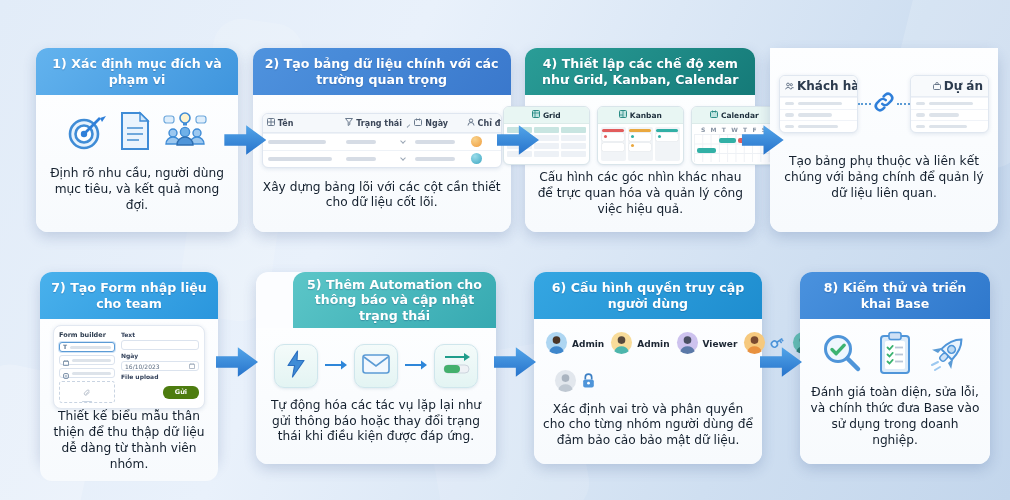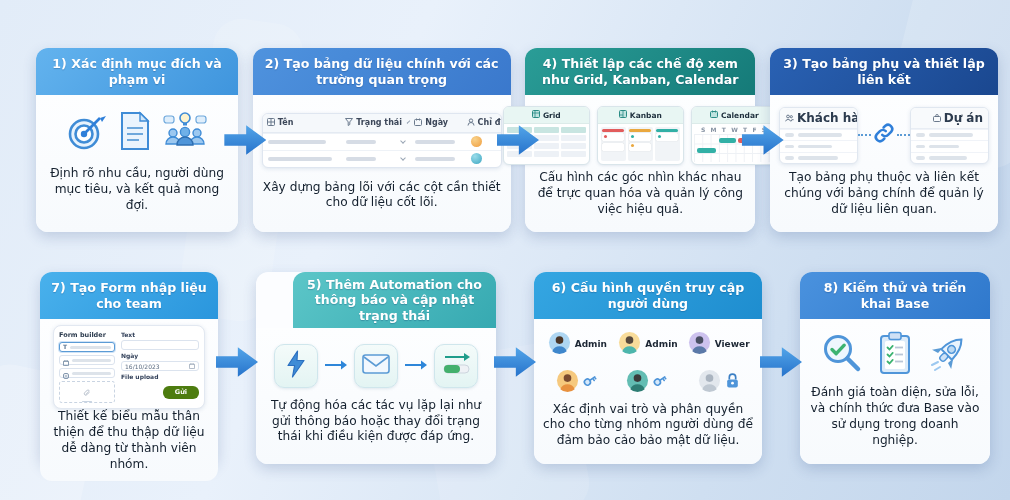--- a/index.html
+++ b/index.html
@@ -47,21 +47,21 @@
   .row1 .flow-arrow { top:76px; }
   .row2 .flow-arrow { top:74px; }
 
   
   .icons-row { display:flex; align-items:center; gap:10px; }
 
   
   .tbl { width:100%; border:1px solid #dfe6f0; border-radius:6px; background:#fff;
          box-shadow:0 1px 4px rgba(60,90,140,.14); overflow:hidden; }
   .tbl-head { display:flex; background:#f5f8fb; border-bottom:1px solid #e4eaf2; }
-  .th { display:flex; align-items:center; gap:3px; padding:4px 4px; font-weight:700;
+  .th { display:flex; align-items:flex-end; gap:3px; padding:4px 4px; font-weight:700;
         color:#3c4759; font-size:8px; white-space:nowrap; }
   .c1 { width:33%; } .c2 { width:29%; } .c3 { width:22%; } .c4 { width:16%; justify-content:flex-start; }
   .tbl-row { display:flex; border-top:1px solid #eef2f7; align-items:center; height:17px; }
   .bar { height:4px; border-radius:2px; background:#d6dce5; }
   .chev { width:4px; height:4px; border-right:1.3px solid #9aa6b5; border-bottom:1.3px solid #9aa6b5;
           transform:rotate(45deg); display:inline-block; margin-left:3px; margin-top:-2px;}
   .mini-av { width:11px; height:11px; border-radius:50%; margin-left:8px; }
   .av-orange { background:radial-gradient(circle at 35% 30%,#f9d28a,#ef9d3f); }
   .av-teal   { background:radial-gradient(circle at 35% 30%,#9adcea,#3da7c2); }
 
@@ -118,21 +118,21 @@
   .fbtn { align-self:flex-end; background:#4d7c0f; color:#fff; font-size:6.5px; font-weight:700;
           border-radius:6px; padding:2.5px 12px; margin-top:3px; }
 
   
   .auto { display:flex; align-items:center; gap:6px; }
   .tile { width:44px; height:44px; border-radius:10px; background:linear-gradient(180deg,#f4fbfa,#e3f4f3);
           border:1px solid #cfe6ec; display:flex; align-items:center; justify-content:center;
           box-shadow:0 1px 3px rgba(60,110,140,.15); }
 
   
-  .perm { display:grid; grid-template-columns:repeat(3,1fr); gap:11px 6px; width:100%; padding:0 2px; }
+  .perm { display:grid; grid-template-columns:repeat(5,1fr); gap:11px 6px; width:100%; padding:0 2px; }
   .perm-cell { display:flex; align-items:center; justify-content:center; gap:4px; }
   .perm-label { font-size:9px; font-weight:600; color:#1c2633; }
   .keyrot { transform:rotate(-35deg); }
 
   
   .launch { display:flex; align-items:center; gap:13px; }
 </style>
 </head>
 <body>
 
@@ -349,21 +349,20 @@
       </div>
       <div class="desc">Cấu hình các góc nhìn khác nhau để trực quan hóa và quản lý công việc hiệu quả.</div>
     </div>
   </div>
 
   <div class="gap">
       <div class="flow-arrow"></div>
     </div>
 
   <div class="card" style="width:228px">
-    <div class="card-header h3">3) Tạo bảng phụ và thiết lập liên kết</div>
     <div class="card-body">
       <div class="link-wrap">
         <div class="ltbl">
           <div class="ltbl-head">
             <span><svg width="9" height="8" viewBox="0 0 9 8">
                   <circle cx="3" cy="2.5" r="1.4" fill="none" stroke="#5b6b80" stroke-width="0.9"></circle>
                   <circle cx="6.3" cy="2.7" r="1.1" fill="none" stroke="#5b6b80" stroke-width="0.9"></circle>
                   <path d="M0.6 7.3 a2.6 2.6 0 0 1 5 0" fill="none" stroke="#5b6b80" stroke-width="0.9"></path>
                   <path d="M6 7.3 a2 2 0 0 1 2.6 -1.6" fill="none" stroke="#5b6b80" stroke-width="0.9"></path>
                 </svg></span>

